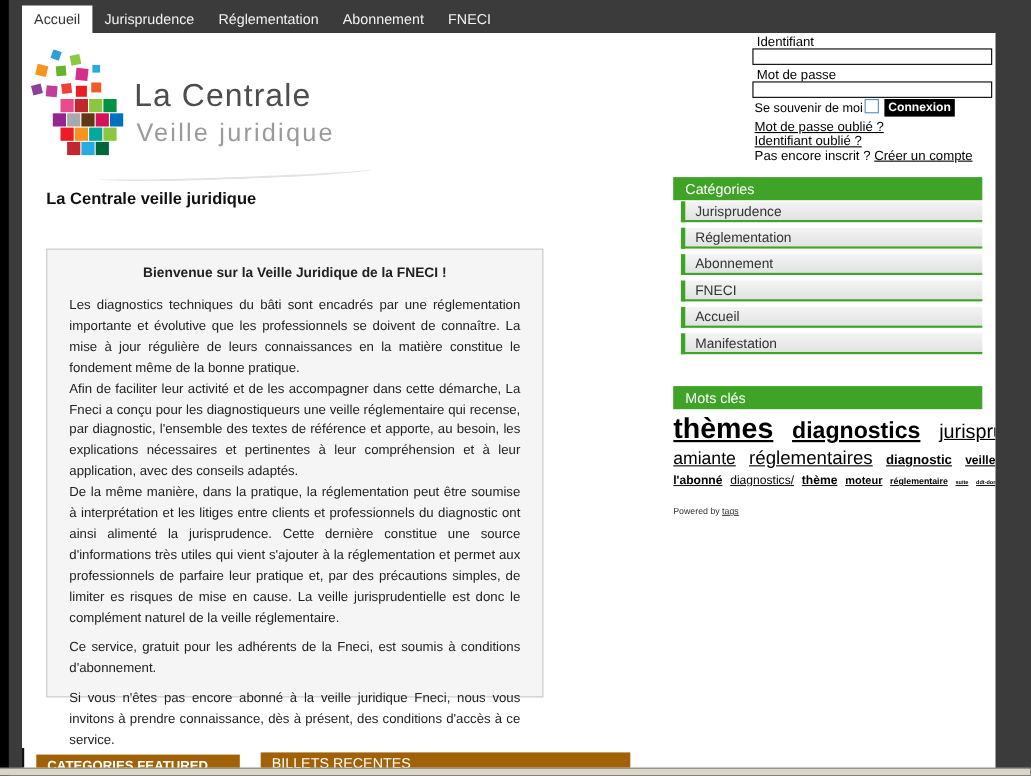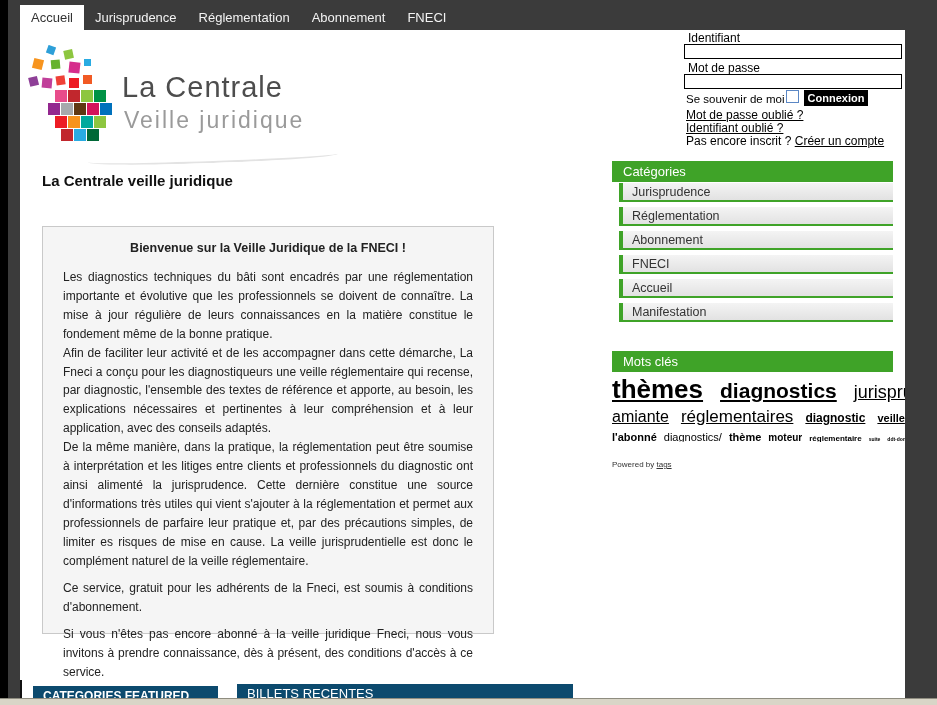--- a/index.html
+++ b/index.html
@@ -65,21 +65,21 @@
   .t1{font-size:26px;font-weight:bold;} .t2{font-size:21px;font-weight:bold;} .t3{font-size:18px;}
   .t4{font-size:16px;} .t5{font-size:17px;} .t6{font-size:12px;font-weight:bold;}
   .t7{font-size:11px;font-weight:bold;} .t8{font-size:11px;font-weight:bold;}
   .t9{font-size:11px;font-weight:bold;} .t10{font-size:11px;} .t11{font-size:11px;font-weight:bold;}
   .t12{font-size:10px;font-weight:bold;} .t13{font-size:8px;font-weight:bold;}
   .t14,.t15,.t16{font-size:5px;font-weight:bold;}
   .powered { position:absolute; left:592px; top:410px; width:281px; text-align:left; font-size:8px; color:#333;margin-top:20px; }
   .powered span.plink { text-decoration:underline; cursor:pointer; }
 
   
-  .foot-bar { position:absolute; height:20px; background:#0c4a6e; color:#fff; font-weight:bold;
+  .foot-bar { position:absolute; height:20px; background:#a16207; color:#fff; font-weight:bold;
               padding-left:10px; line-height:20px; overflow:hidden;text-decoration:underline; }
   .fb-left { left:13px; top:656px; width:185px; font-size:12px; }
   .fb-right { left:217px; top:654px; width:336px; font-size:13px; font-weight:normal; }
   .tick { position:absolute; left:0; top:650px; width:2px; height:18px; background:#111; }
 
   
   .statusbar { position:absolute; left:0; top:698px; width:937px; height:7px; background:#d9d5c7; border-top:1px solid #8f8d80; }
 </style>
 </head>
 <body>

